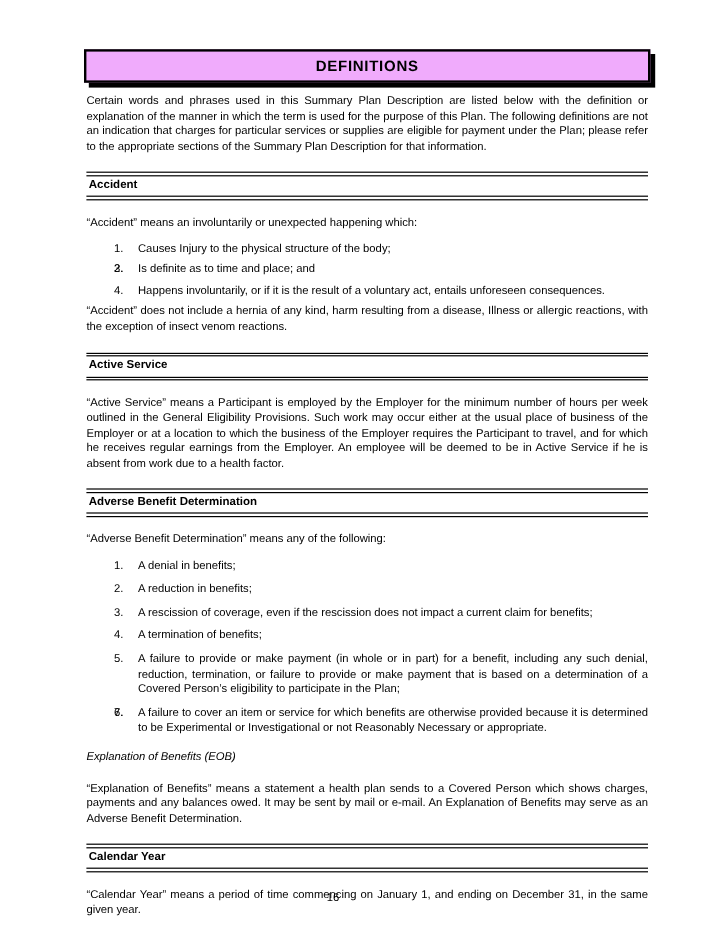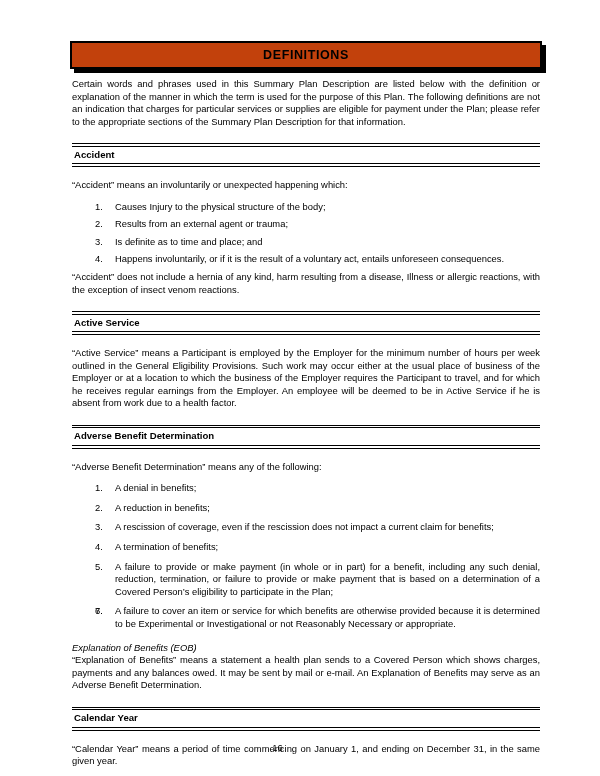--- a/index.html
+++ b/index.html
@@ -26,21 +26,21 @@
 
   
   .title-banner-wrap {
     position: absolute;
     left: 70px;
     top: 41px;
     width: 472px;
   }
   .title-banner {
     border: 2.5px solid #000;
-    background: #c2410c;
+    background: #f0abfc;
     box-shadow: 4px 4px 0 0 #000;
     height: 24px;
     display: flex;
     align-items: center;
     justify-content: center;
     text-align: center;
   }
   .title-banner-text {
     font-size: 12.5px;
     font-weight: bold;
@@ -117,21 +117,21 @@
     width: 16px;
     text-align: left;
   }
 
   .sub-italic {
     font-style: italic;
     font-size: 9.4px;
     line-height: 12.6px;
     margin: 11px 0 0 0;
   }
-  .sub-italic + p.body { margin-top: 0; }
+  .sub-italic + p.body { margin-top: 14px; }
 
   
   .page-number {
     position: absolute;
     left: 0;
     top: 742px;
     width: 555px;
     text-align: center;
     font-size: 9.4px;
   }
@@ -157,21 +157,20 @@
       <div class="rule-double-bottom"></div>
       <div class="section-body">
         <p class="body">“Accident” means an involuntarily or unexpected happening which:</p>
         <ol class="numlist tight">
           <li>
             <span class="num">1.</span>
             <span>Causes Injury to the physical structure of the body;</span>
           </li>
           <li>
             <span class="num">2.</span>
-            <span>Results from an external agent or trauma;</span>
           </li>
           <li>
             <span class="num">3.</span>
             <span>Is definite as to time and place; and</span>
           </li>
           <li>
             <span class="num">4.</span>
             <span>Happens involuntarily, or if it is the result of a voluntary act, entails unforeseen consequences.</span>
           </li>
         </ol>

